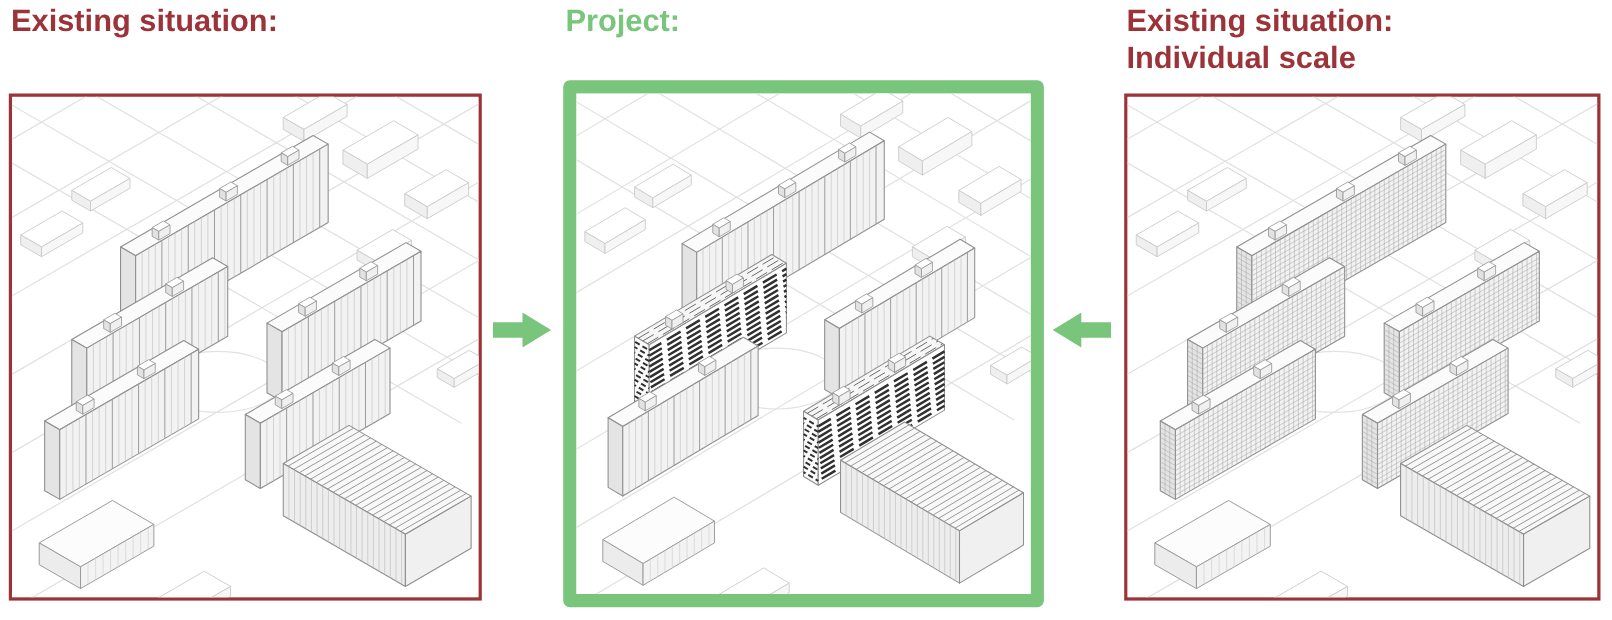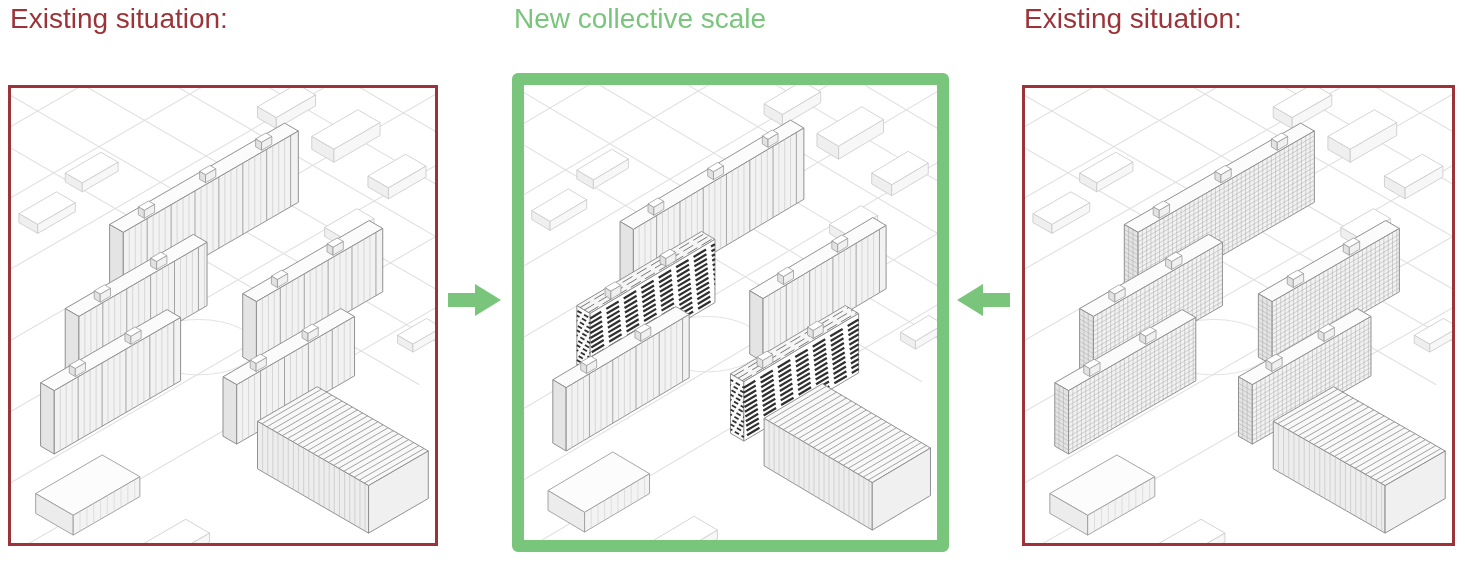--- a/index.html
+++ b/index.html
@@ -3,44 +3,45 @@
 <meta charset="utf-8">
 <style>
   *{box-sizing:border-box;}
   html,body{margin:0;padding:0;}
   body{
     width:1465px;height:564px;position:relative;overflow:hidden;
     background:#ffffff;
     font-family:"Liberation Sans", sans-serif;
   }
   .stage{position:absolute;inset:0;}
-  .title{position:absolute;top:2px;font-size:28px;font-weight:normal;line-height:34px;white-space:nowrap;}
+  .title{position:absolute;top:2px;font-size:28px;font-weight:bold;line-height:34px;white-space:nowrap;}
   .t-red{color:#9C3338;}
   .t-green{color:#78C57B;}
   .frame{position:absolute;background:#ffffff;}
   .frame.red{border:3px solid #9C3338;}
   .frame.green{border:12px solid #78C57B;border-radius:6px;}
   .scene{width:100%;height:100%;display:block;}
   .arrow{position:absolute;}
 </style>
 </head>
 <body>
 
 <div class="stage">
 
   <header class="title t-red" style="left: 10px; color: rgb(156, 51, 56);">
     <div>Existing situation:</div>
   </header>
 
   <header class="title t-green" style="left: 514px; color: rgb(120, 197, 123);">
-    <div>New collective scale</div>
+    <div>Project:</div>
   </header>
 
   <header class="title t-red" style="left: 1024px; color: rgb(156, 51, 56);">
     <div>Existing situation:</div>
+    <div>Individual scale</div>
   </header>
 
   <div class="frame red" style="left: 8px; top: 85px; width: 430px; height: 461px; border-color: rgb(156, 51, 56);">
     <svg class="scene" preserveAspectRatio="none" viewBox="0 0 430 460">
         <rect x="0" y="0" width="430" height="460" fill="#ffffff"></rect>
         <line x1="-40.0" y1="-10.0" x2="514.2" y2="-330.0" stroke="#e0e0e0" stroke-width="1.1"></line>
         <line x1="-40.0" y1="62.0" x2="514.2" y2="-258.0" stroke="#e0e0e0" stroke-width="1.1"></line>
         <line x1="-40.0" y1="134.0" x2="514.2" y2="-186.0" stroke="#e0e0e0" stroke-width="1.1"></line>
         <line x1="-40.0" y1="206.0" x2="514.2" y2="-114.0" stroke="#e0e0e0" stroke-width="1.1"></line>
         <line x1="-40.0" y1="278.0" x2="514.2" y2="-42.0" stroke="#e0e0e0" stroke-width="1.1"></line>

